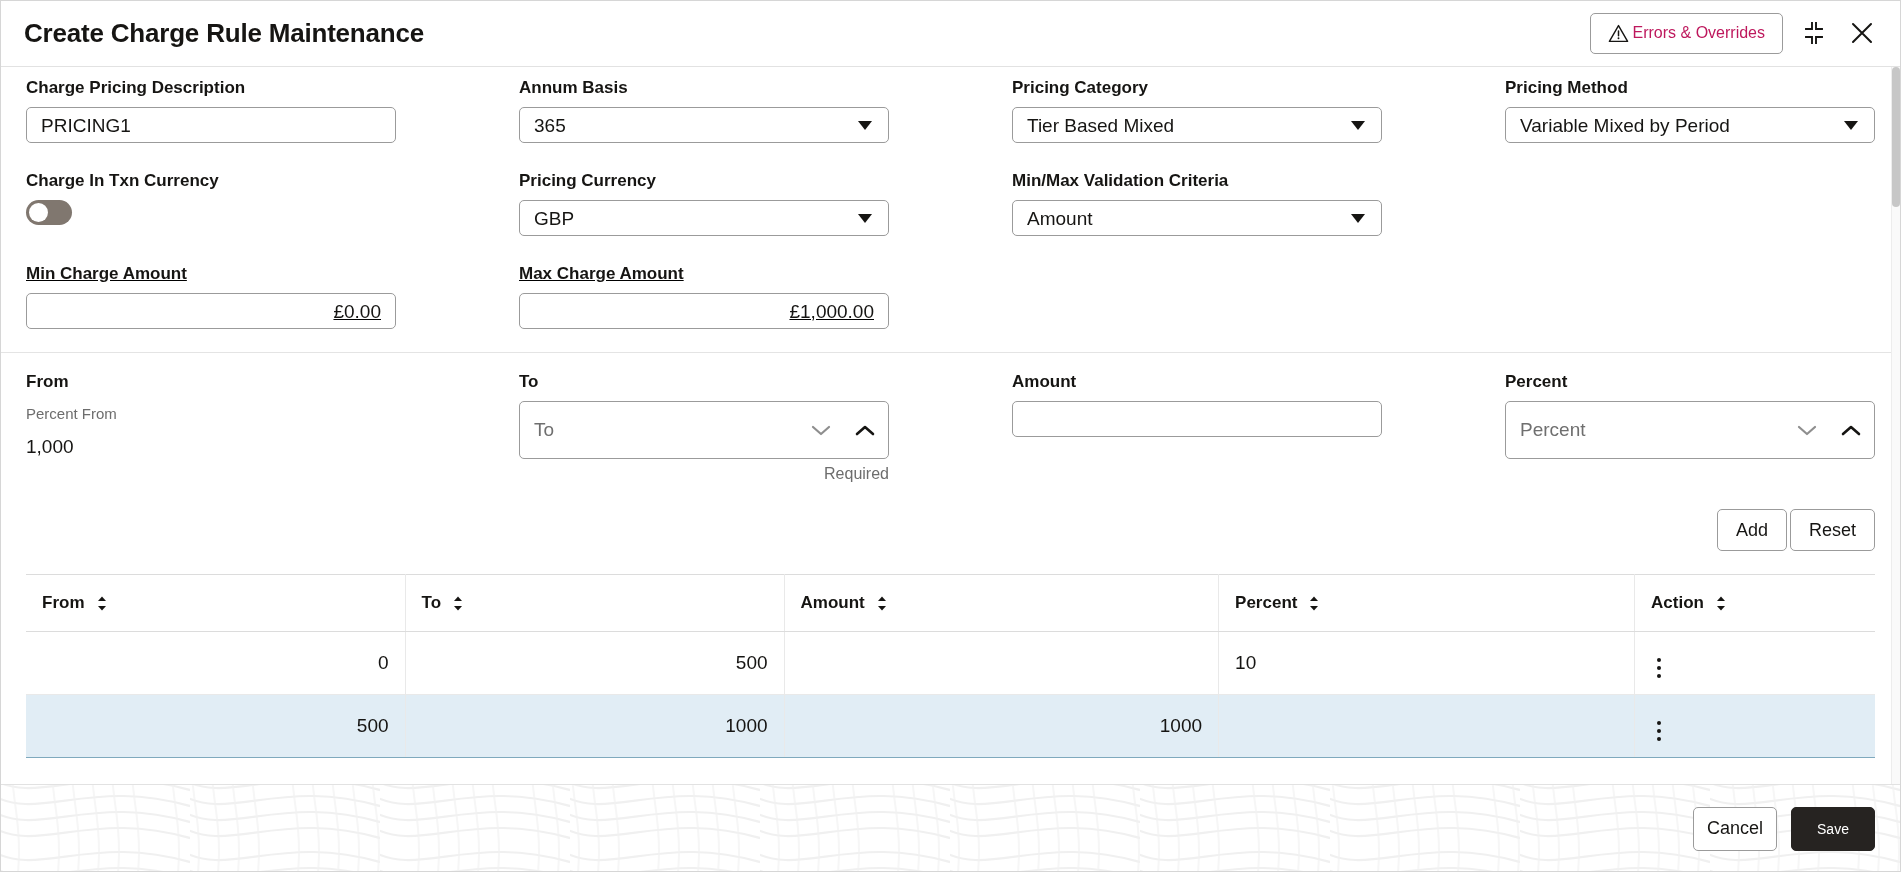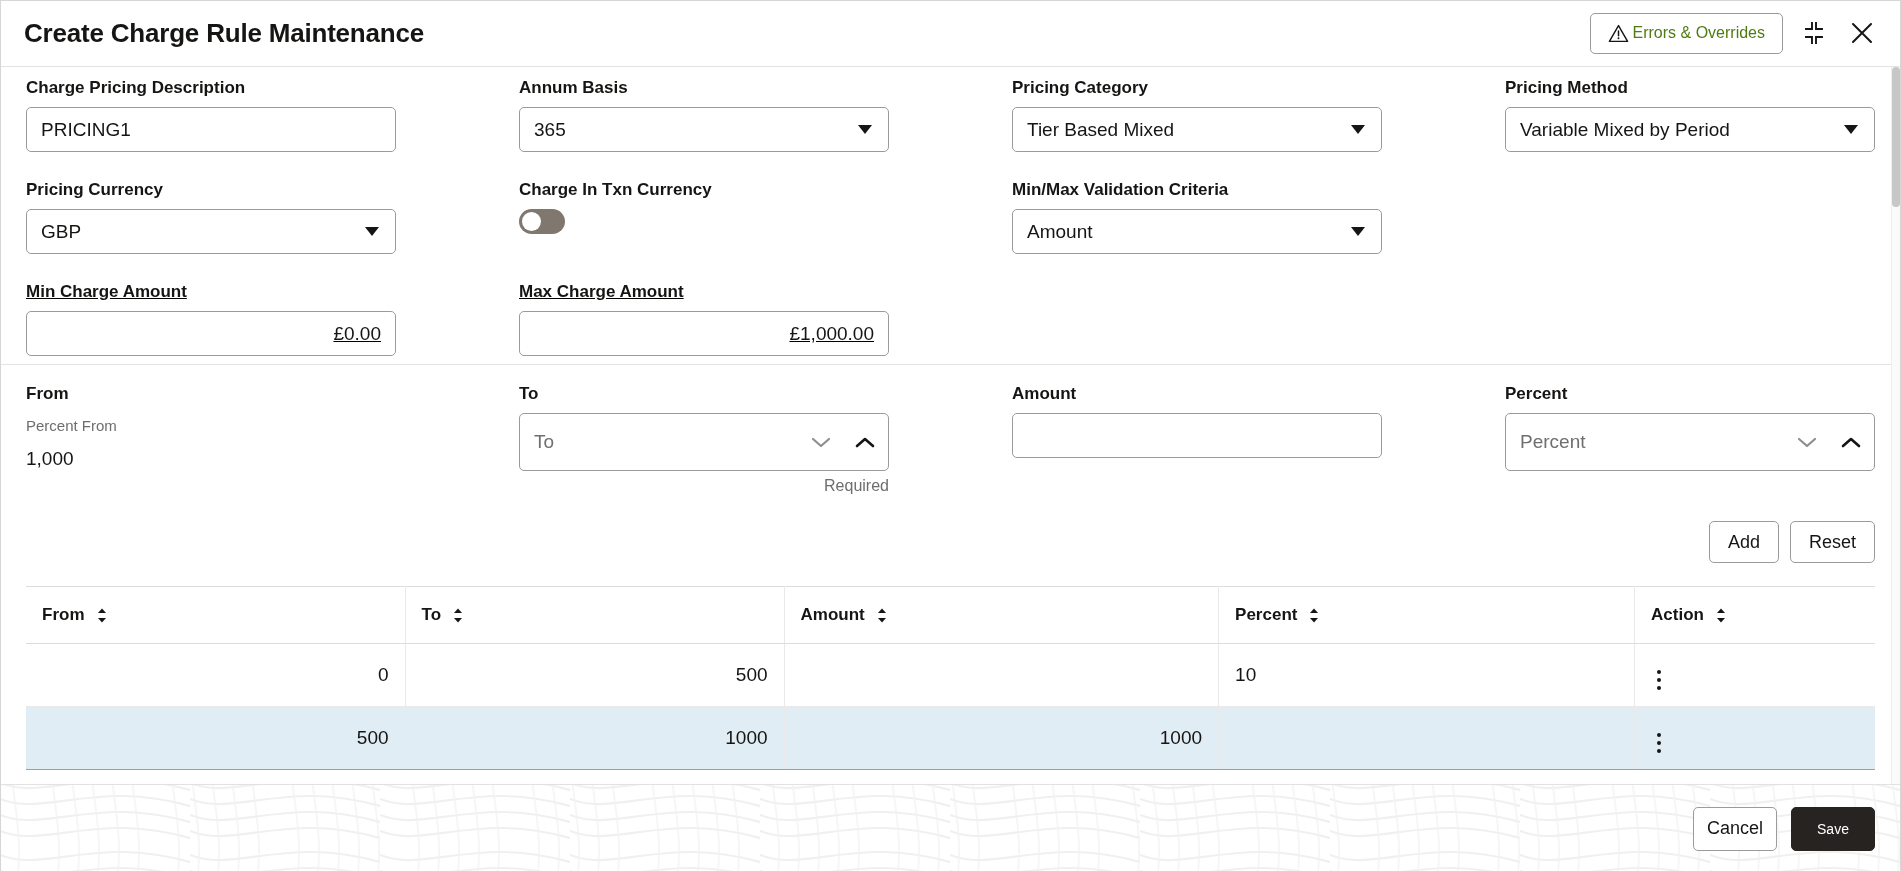--- a/index.html
+++ b/index.html
@@ -65,21 +65,21 @@
   .errors-btn {
     display: flex;
     align-items: center;
     gap: 4px;
     height: 41px;
     padding: 0 17px;
     border: 1px solid #9b9b9b;
     border-radius: 5px;
     background: #ffffff;
     font-size: 16px;
-    color: #4d7c0f;
+    color: #be185d;
     cursor: pointer;
     white-space: nowrap;
     justify-content: flex-end;
   }
   .icon-btn {
     width: 34px; height: 34px;
     display: flex; align-items: center; justify-content: center;
     background: none; border: none; cursor: pointer;
   }
 
@@ -121,21 +121,21 @@
   .field { padding-top: 11px; }
   .field-label {
     font-size: 17px;
     font-weight: bold;
     color: #161513;
     margin-bottom: 9px;
     white-space: nowrap;
   }
   .control {
     position: relative;
-    height: 45px;
+    height: 36px;
     border: 1px solid #9b9b9b;
     border-radius: 5px;
     background: #ffffff;
     display: flex;
     align-items: center;
     padding: 0 14px;
     font-size: 19px;
     color: #161513;
   }
   .control.text-right { justify-content: flex-end; text-align: right; }
@@ -192,21 +192,21 @@
   .ro-val {
     font-size: 19px;
     color: #161513;
     margin-top: 14px;
   }
 
   
   .btn-row {
     display: flex;
     justify-content: flex-end;
-    gap: 11px;
+    gap: 3px;
     padding: 26px 26px 23px 26px;
   }
   .btn-outline {
     min-width: 66px;
     height: 42px;
     padding: 0 18px;
     border: 1px solid #9b9b9b;
     border-radius: 5px;
     background: #ffffff;
     font-size: 18px;
@@ -376,21 +376,21 @@
             <svg width="26" height="26" viewBox="0 0 26 26" fill="none" aria-hidden="true">
               <path d="M4 4 L22 22 M22 4 L4 22" stroke="#161513" stroke-width="2" stroke-linecap="round"></path>
             </svg>
           </span>
         </button>
       </div>
     </div>
 
     <div class="modal-body">
 
-      <div class="section divided" style="padding-bottom:8px;">
+      <div class="section divided" style="padding-bottom:23px;">
 
         <div class="grid4">
 
           <div class="field">
             <div class="field-label">Charge Pricing Description</div>
             <div class="control">
               <span class="val">PRICING1</span>
             </div>
           </div>
 
@@ -415,31 +415,31 @@
             <div class="control">
               <span class="val">Variable Mixed by Period</span>
               <span class="caret-down"></span>
             </div>
           </div>
         </div>
 
         <div class="grid4" style="margin-top:17px;">
 
           <div class="field">
+            <div class="field-label">Charge In Txn Currency</div>
+            <div class="toggle">
+              <span class="knob"></span>
+            </div>
+          </div>
+
+          <div class="field">
             <div class="field-label">Pricing Currency</div>
             <div class="control">
               <span class="val">GBP</span>
               <span class="caret-down"></span>
-            </div>
-          </div>
-
-          <div class="field">
-            <div class="field-label">Charge In Txn Currency</div>
-            <div class="toggle">
-              <span class="knob"></span>
             </div>
           </div>
 
           <div class="field">
             <div class="field-label">Min/Max Validation Criteria</div>
             <div class="control">
               <span class="val">Amount</span>
               <span class="caret-down"></span>
             </div>
           </div>

